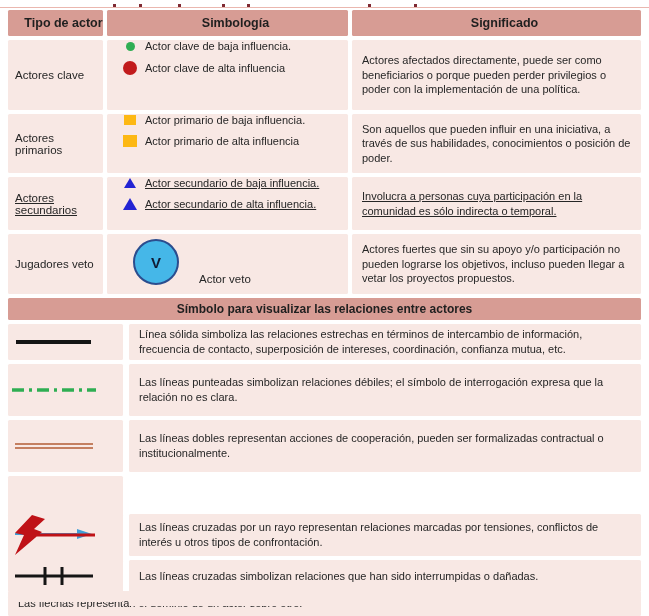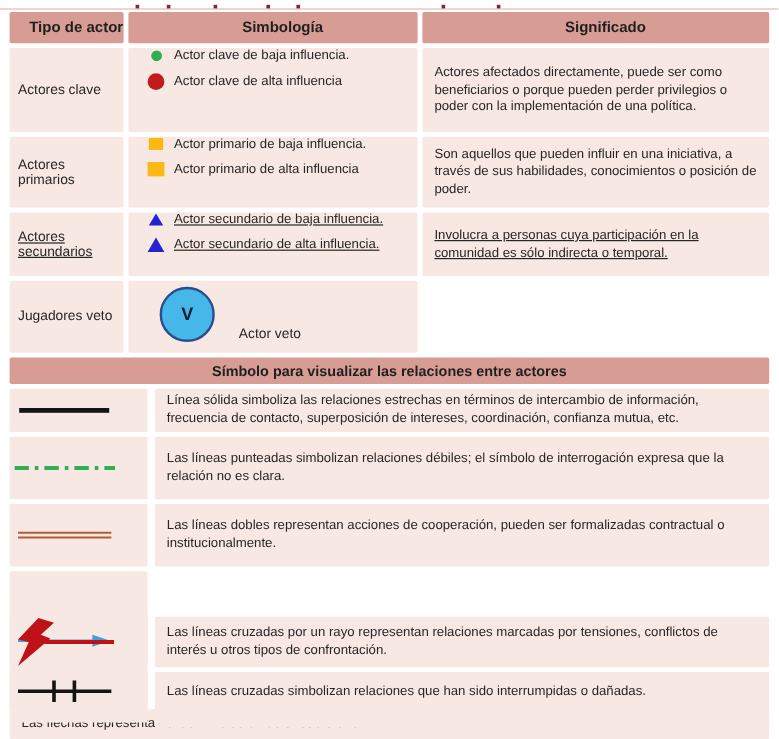--- a/index.html
+++ b/index.html
@@ -145,20 +145,21 @@
       </div>
       <div class="cell c3 sig">Involucra a personas cuya participación en la comunidad es sólo indirecta o temporal.</div>
     </div>
 
     <div class="trow r4">
       <div class="cell c1 tipo">Jugadores veto</div>
       <div class="cell c2 veto-cell">
         <div class="veto-circle">V</div>
         <div class="veto-label">Actor veto</div>
       </div>
+      <div class="cell c3 sig">Actores fuertes que sin su apoyo y/o participación no pueden lograrse los objetivos, incluso pueden llegar a vetar los proyectos propuestos.</div>
     </div>
   </div>
 
   <div class="section-header">Símbolo para visualizar las relaciones entre actores</div>
 
   <div class="rel-row rh1">
     <div class="rel-sym">
       <div class="solid-line bias"></div>
     </div>
     <div class="rel-txt">Línea sólida simboliza las relaciones estrechas en términos de intercambio de información, frecuencia de contacto, superposición de intereses, coordinación, confianza mutua, etc.</div>

